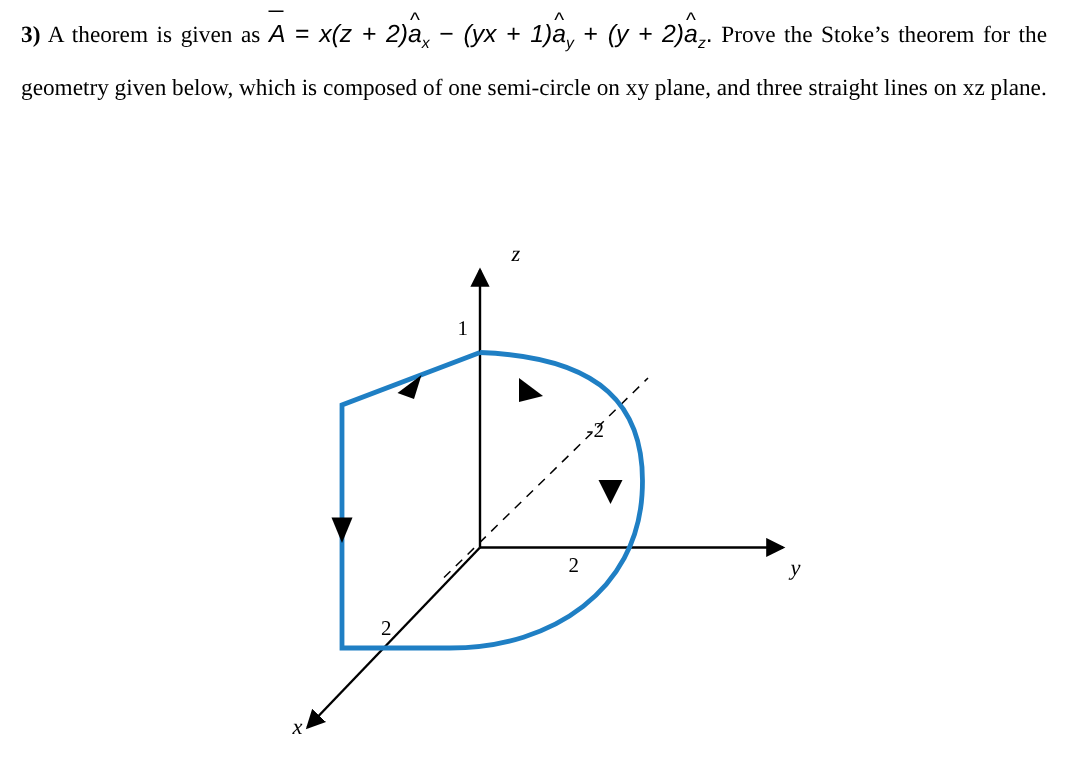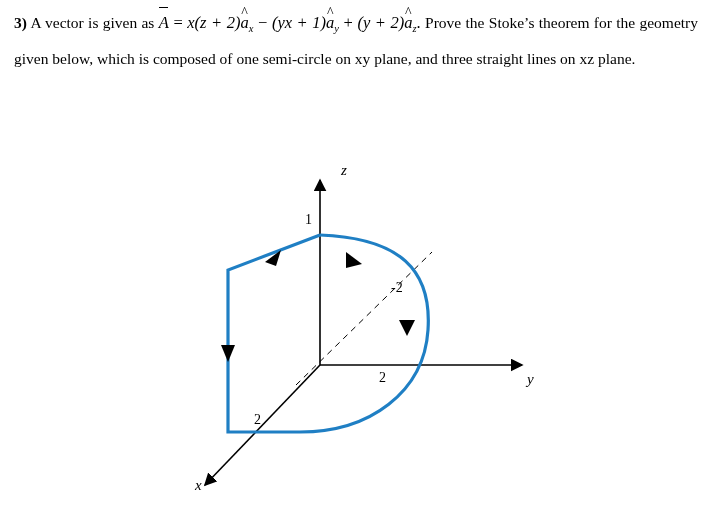--- a/index.html
+++ b/index.html
@@ -24,21 +24,21 @@
   .problem-line {
     font-size: 15.5px;
     line-height: 30px;
     text-align: justify;
     text-justify: inter-word;
   }
   .qnum {
     font-weight: bold;
   }
   .math {
-    font-family: Liberation Serif, serif;
+    font-family: Liberation Sans, sans-serif;
     font-style: italic;
     font-size: 16.5px;
     white-space: nowrap;
   }
   .math .up {
     font-style: normal;
   }
   .vecbar {
     position: relative;
     display: inline-block;
@@ -92,21 +92,21 @@
     font-family: "Liberation Serif", serif;
     font-size: 14px;
   }
 </style>
 </head>
 <body>
 
 <div class="problem">
   <div class="problem-line">
     <span class="qnum">3)</span>
-    <span>A vector is given as</span>
+    <span>A theorem is given as</span>
     <span class="math"><span class="vecbar">A</span><span class="up"> = </span><span><span>x(</span></span><span>z + 2</span><span>)</span><span class="hat">a</span><span class="sub">x</span><span class="up"> − </span><span>(</span><span>yx + 1</span><span>)</span><span class="hat">a</span><span class="sub">y</span><span class="up"> + </span><span>(</span><span>y + 2</span><span>)</span><span class="hat">a</span><span class="sub">z</span><span class="up">.</span></span>
     <span>Prove the Stoke’s theorem for the geometry given below, which is composed of one semi-circle on xy plane, and three straight lines on xz plane.</span>
   </div>
 </div>
 
 <div class="figure">
   <svg width="712" height="379" viewBox="0 0 712 379">
     <defs>
       <marker id="arrowblack" markerWidth="9" markerHeight="9" refX="7" refY="4" orient="auto">
         <path d="M0,0 L8,4 L0,8 z" fill="#000000"></path>

